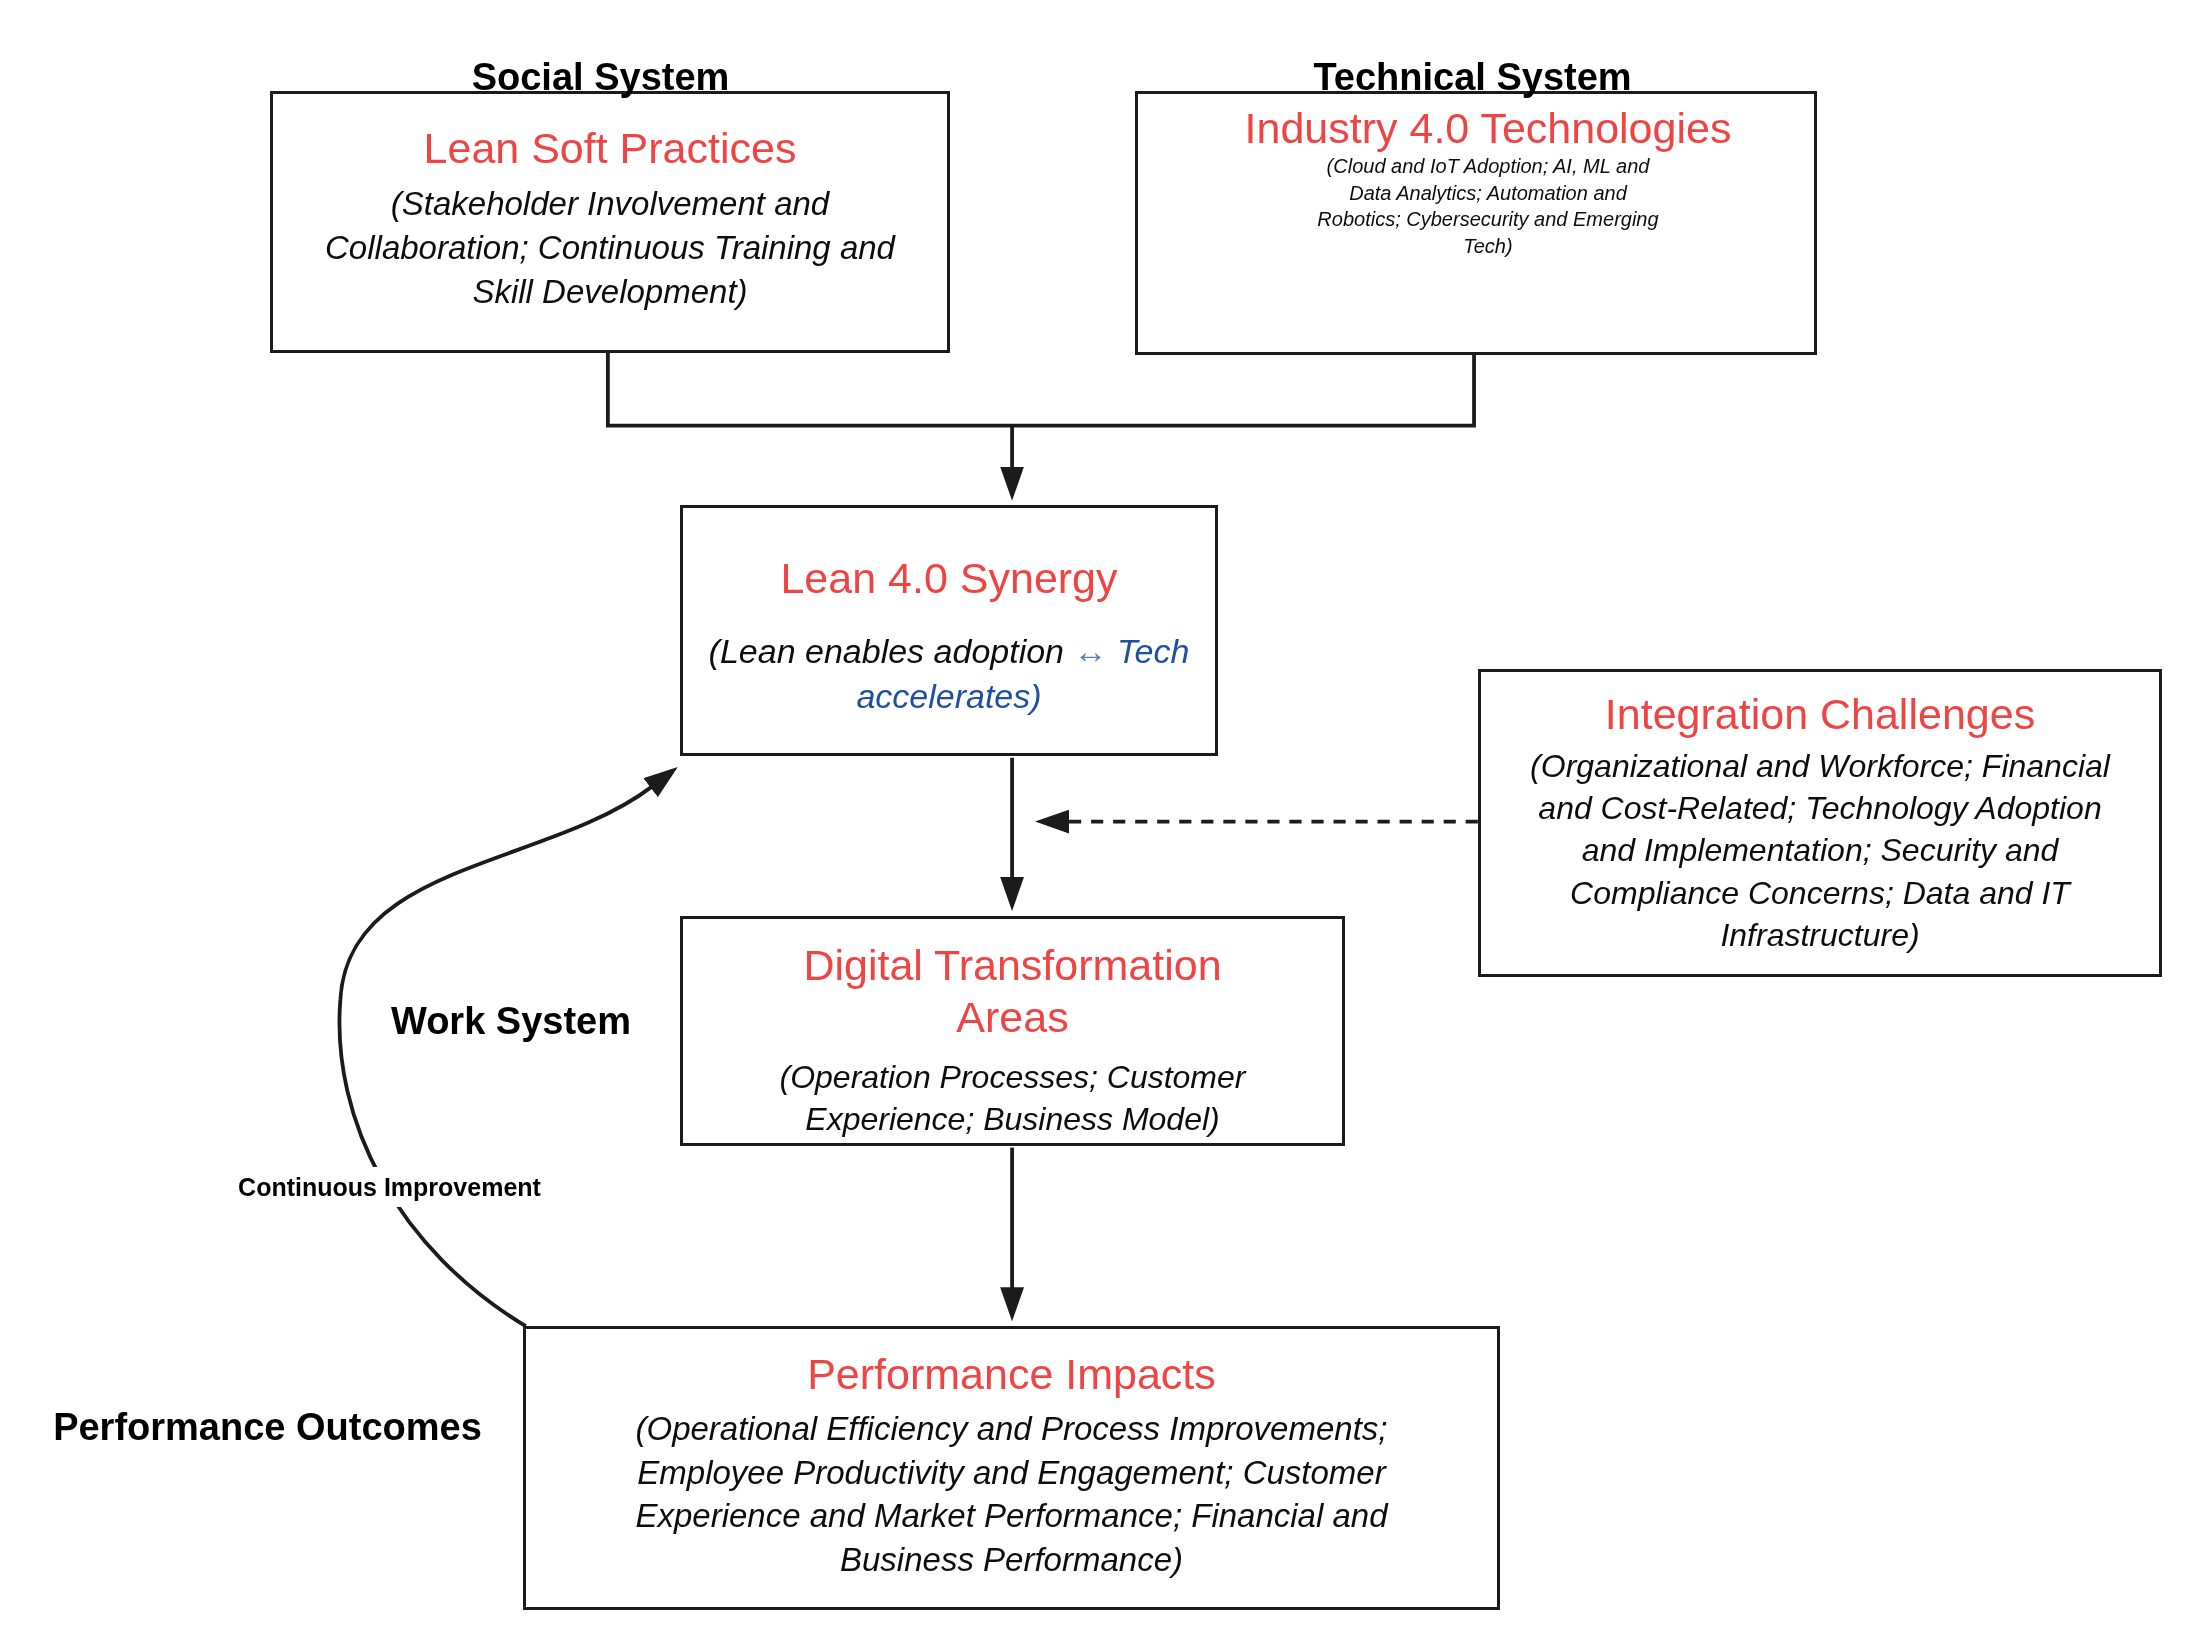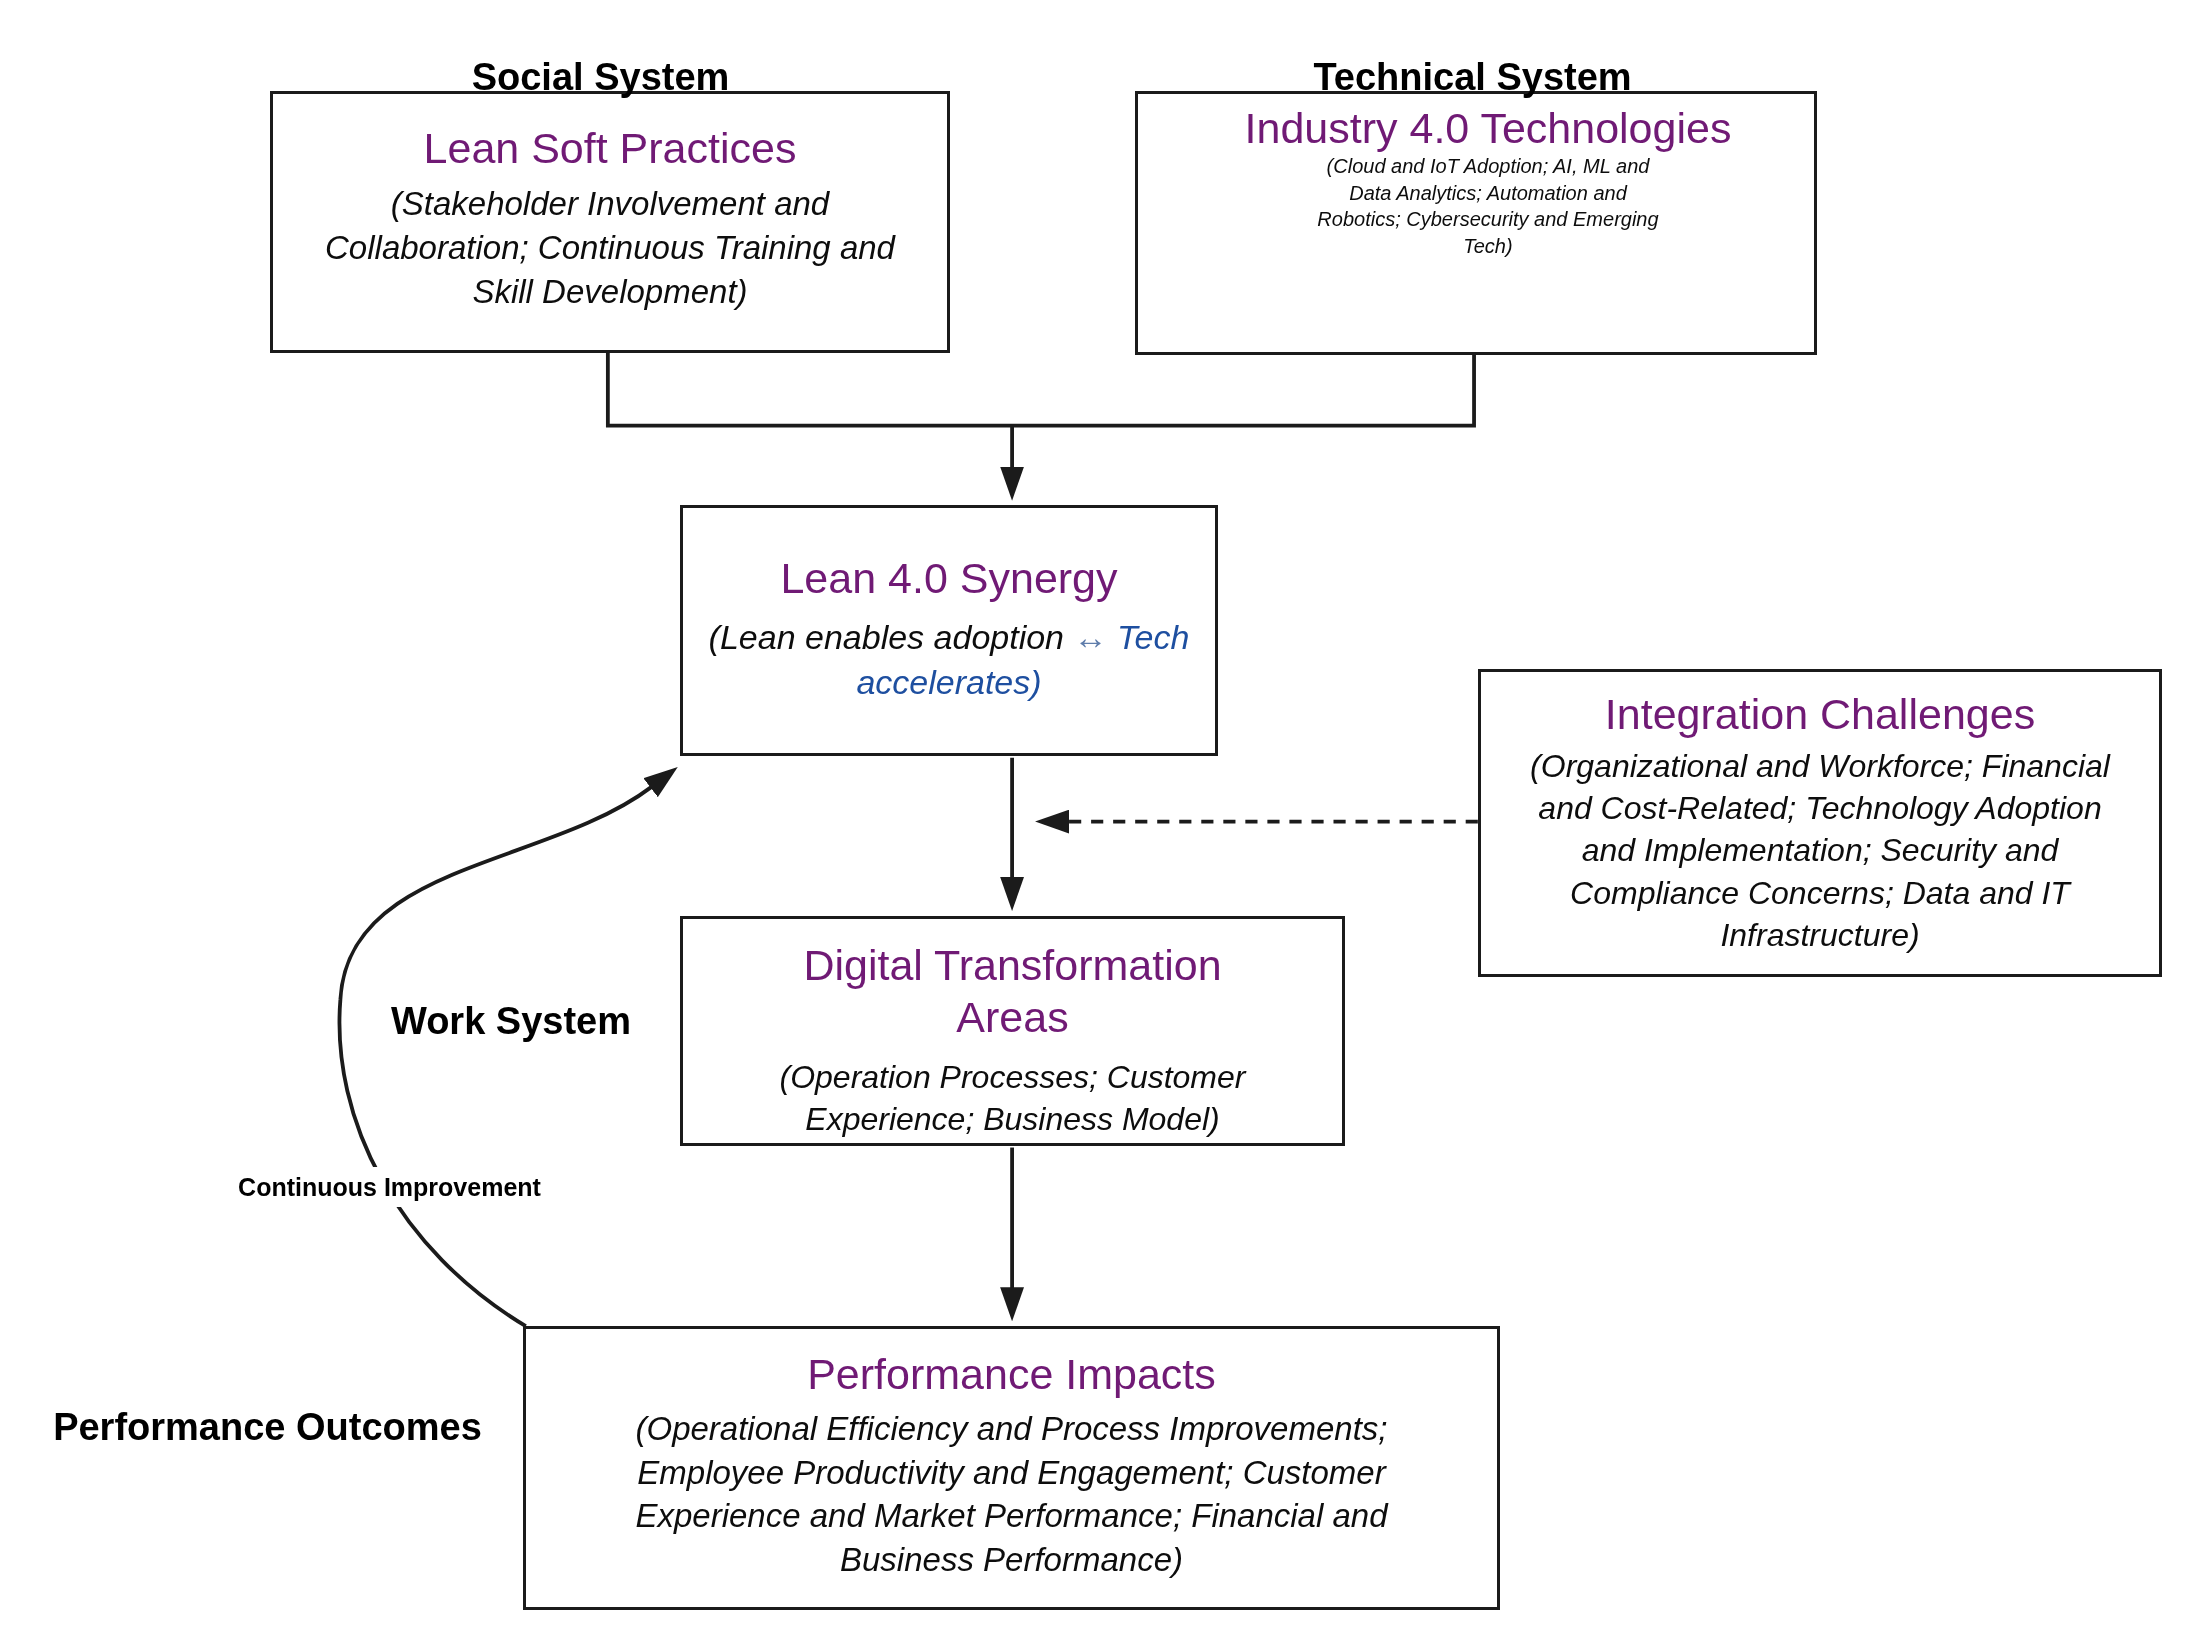--- a/index.html
+++ b/index.html
@@ -23,21 +23,21 @@
     background: #ffffff;
     border: 3px solid #1b1b1b;
     box-sizing: border-box;
     text-align: center;
     z-index: 2;
   }
   .dbox .title {
     font-size: 43px;
     line-height: 1.15;
     font-weight: 400;
-    color: #701a75;
+    color: #ef4444;
   }
   .dbox .sub {
     font-style: italic;
     font-size: 33px;
     line-height: 1.32;
     color: #0d0d0d;
   }
   .dbox .sub .line { white-space: nowrap; }
   .blue { color: #1e4fa0; }
   .arrow-glyph { color: #5f7dab; font-style: normal; }
@@ -54,21 +54,21 @@
   #label-ci { font-size: 25px; line-height: 40px; background: #ffffff; }
   
   #box-lean-soft   { left: 270px;  top: 91px;  width: 680px;  height: 262px; padding-top: 30px; }
   #box-industry    { left: 1135px; top: 91px;  width: 682px;  height: 264px; padding-top: 10px; padding-left: 24px; }
   #box-synergy     { left: 680px;  top: 505px;  width: 538px;  height: 251px; padding-top: 46px; }
   #box-integration { left: 1478px; top: 669px;  width: 684px;  height: 308px; padding-top: 17.5px; }
   #box-digital     { left: 680px;  top: 916px; width: 665px;  height: 230px; padding-top: 20px; }
   #box-perf        { left: 523px;  top: 1326px; width: 977px; height: 284px; padding-top: 21px; }
   #box-lean-soft .sub   { margin-top: 9px; }
   #box-industry .sub    { margin-top: 0;  font-size: 20px; text-align: center; }
-  #box-synergy .sub     { margin-top: 12px; font-size: 34px; }
+  #box-synergy .sub     { margin-top: 26px; font-size: 34px; }
   #box-integration .sub { margin-top: 6px;  font-size: 32px; }
   #box-digital .sub     { margin-top: 12px; font-size: 32px; }
   #box-perf .sub        { margin-top: 7.6px; font-size: 33px; }
   #box-digital .title   { line-height: 1.22; }
   
   #label-social        { left: 304px;  top: 55px;   width: 593px; }
   #label-technical     { left: 1176px; top: 55px;   width: 593px; }
   #label-work          { left: 359px;  top: 999px; width: 304px; }
   #label-ci            { left: 175px;  top: 1167px; width: 429px; }
   #label-perf-outcomes { left: 15px;   top: 1405px; width: 505px; }

